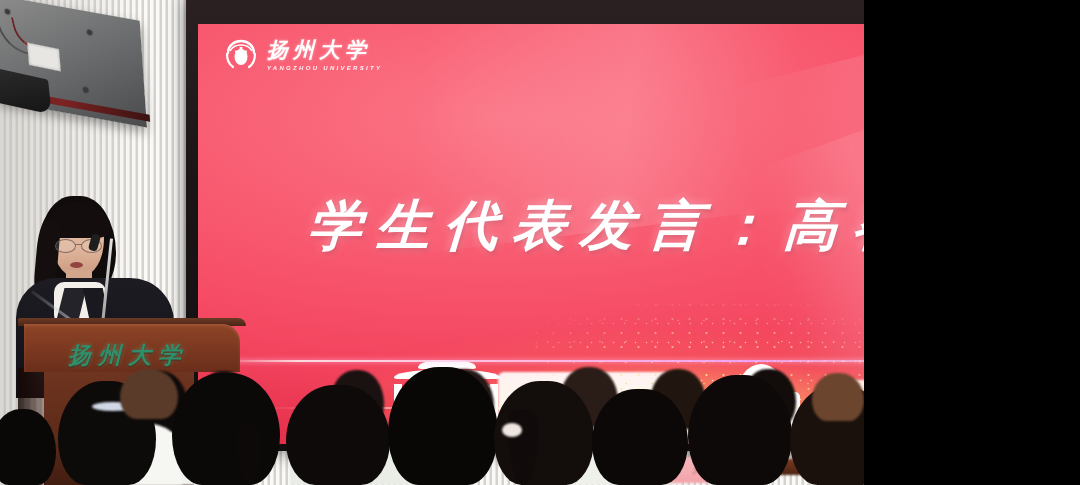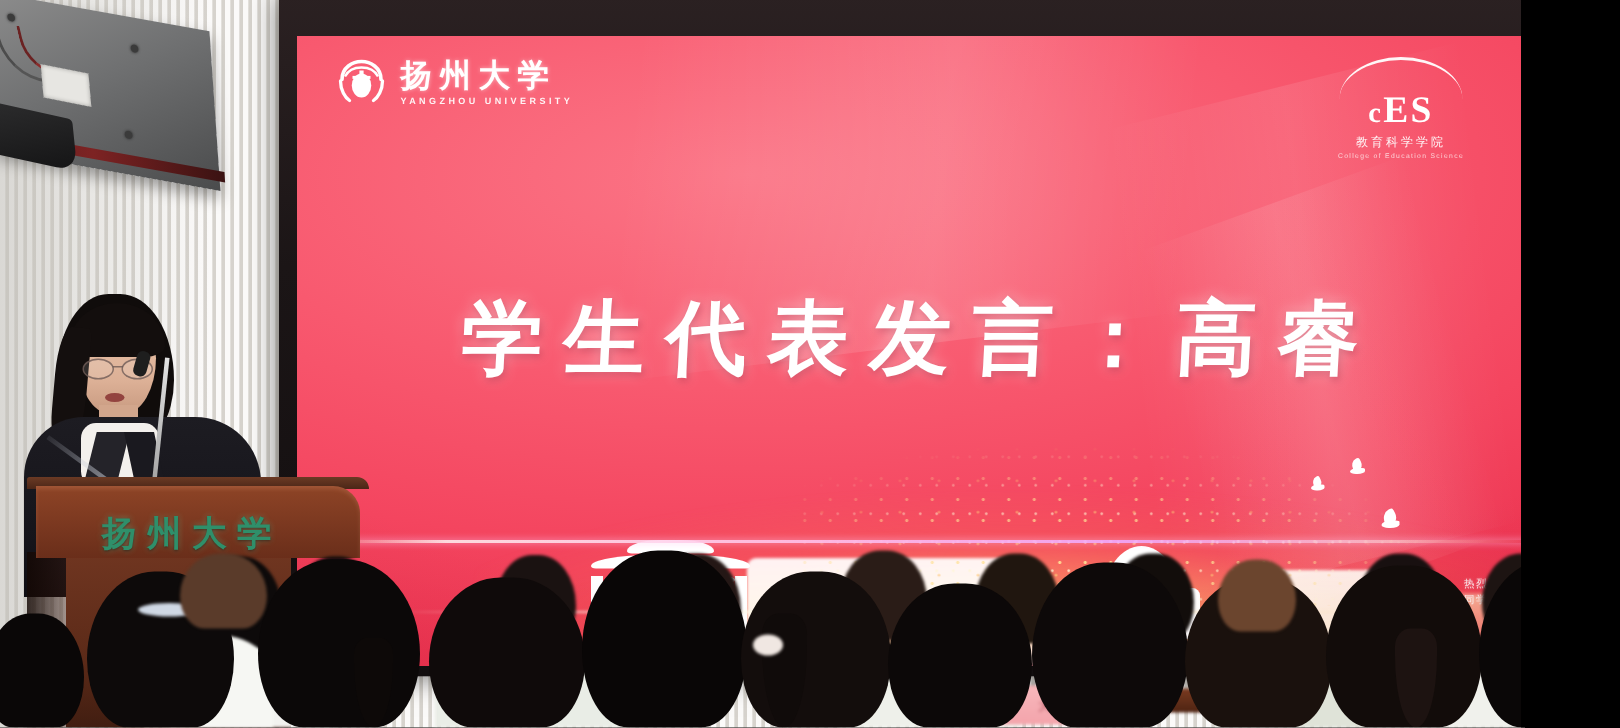--- a/index.html
+++ b/index.html
@@ -6,24 +6,25 @@
     margin: 0;
     padding: 0;
     background: #000;
   }
   body {
     font-family: "Liberation Sans", sans-serif;
   }
 
   #scene {
     position: relative;
-    width: 1014px;
+    width: 864px;
     height: 485px;
     overflow: hidden;
     background: #d8d5d0;
+    font-style: italic;
   }
 
   
   .wall {
     position: absolute;
     inset: 0;
     background:
       repeating-linear-gradient(90deg,
         #efecе7 0px, #f3f1ec 3px, #e3e0da 5px, #f1eee9 8px),
       linear-gradient(180deg, #f2f0eb 0%, #e8e5df 60%, #d9d6cf 100%);

